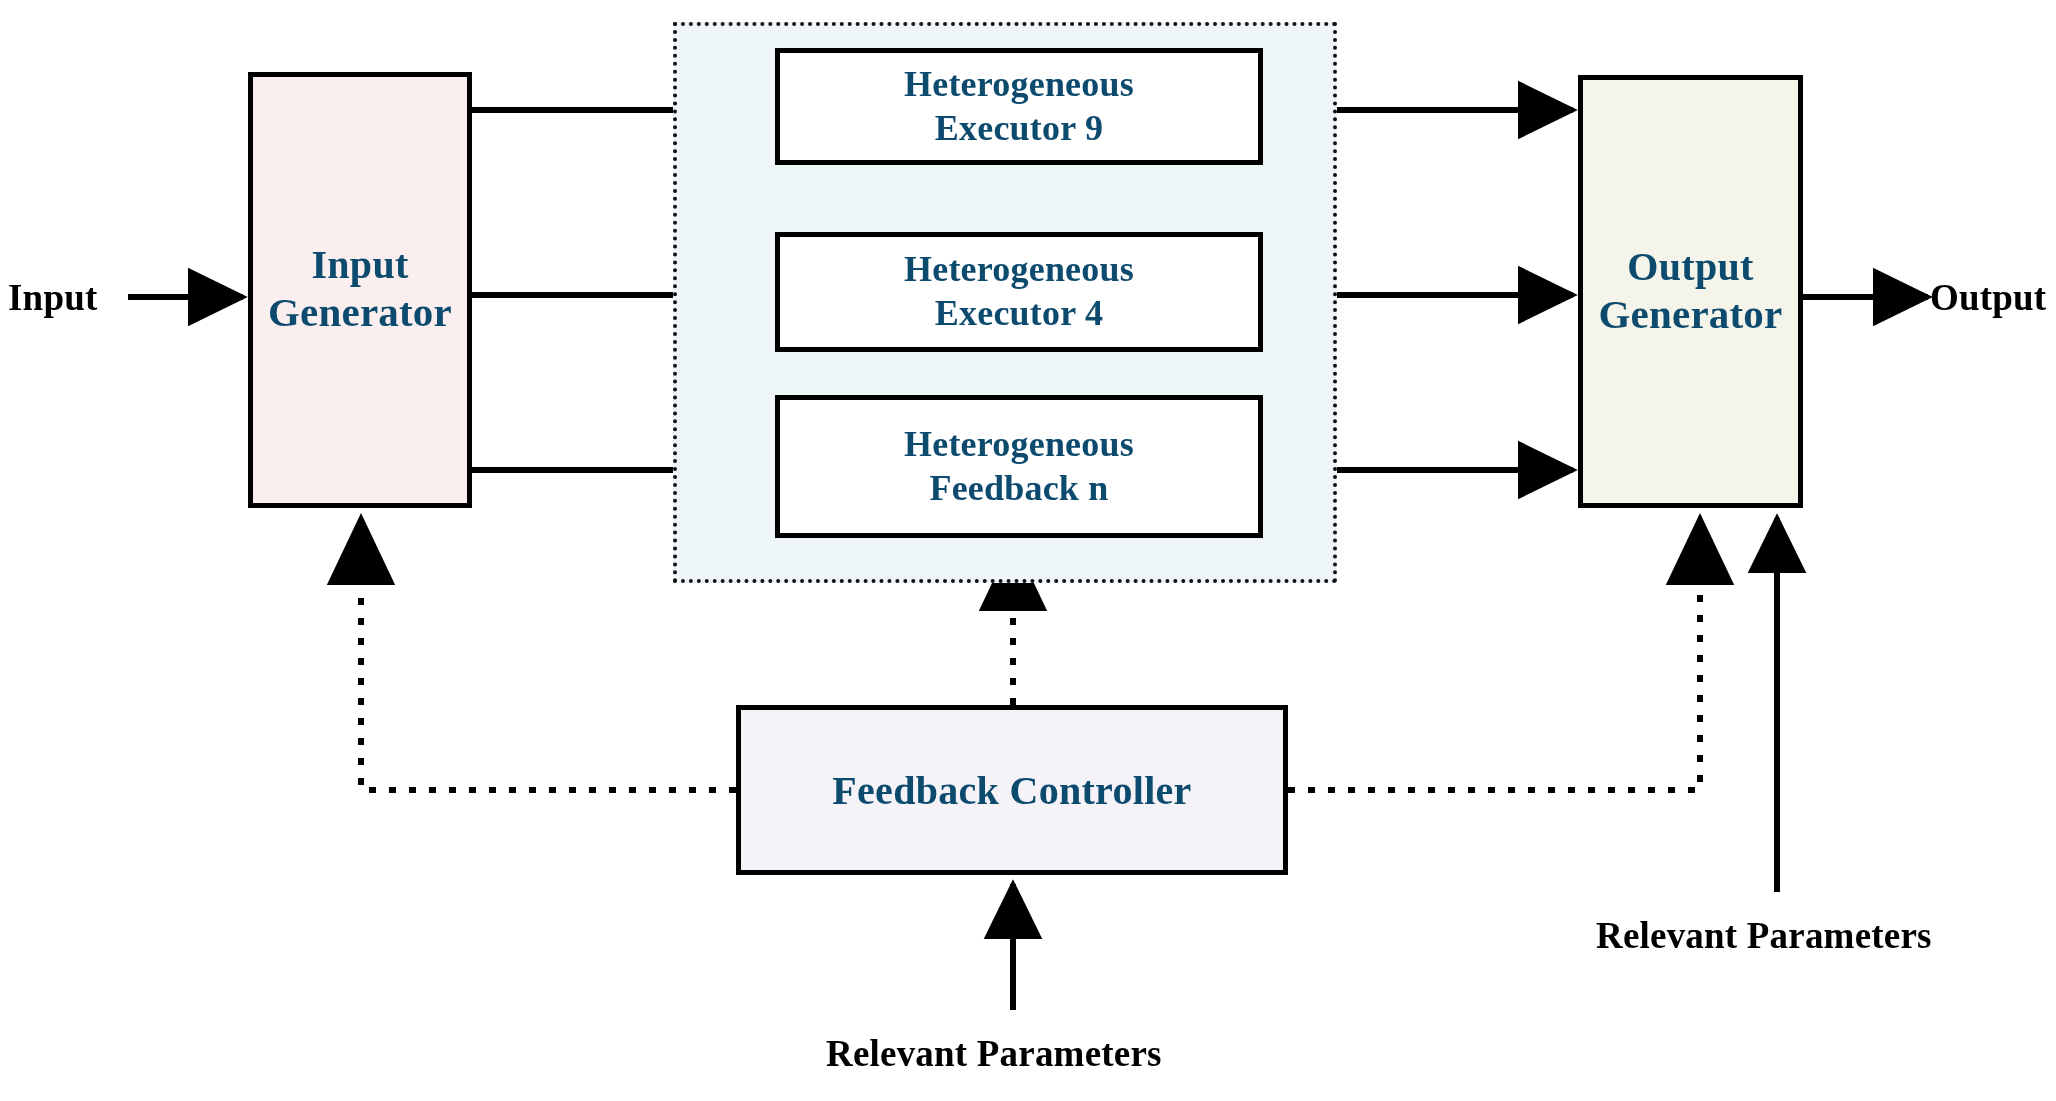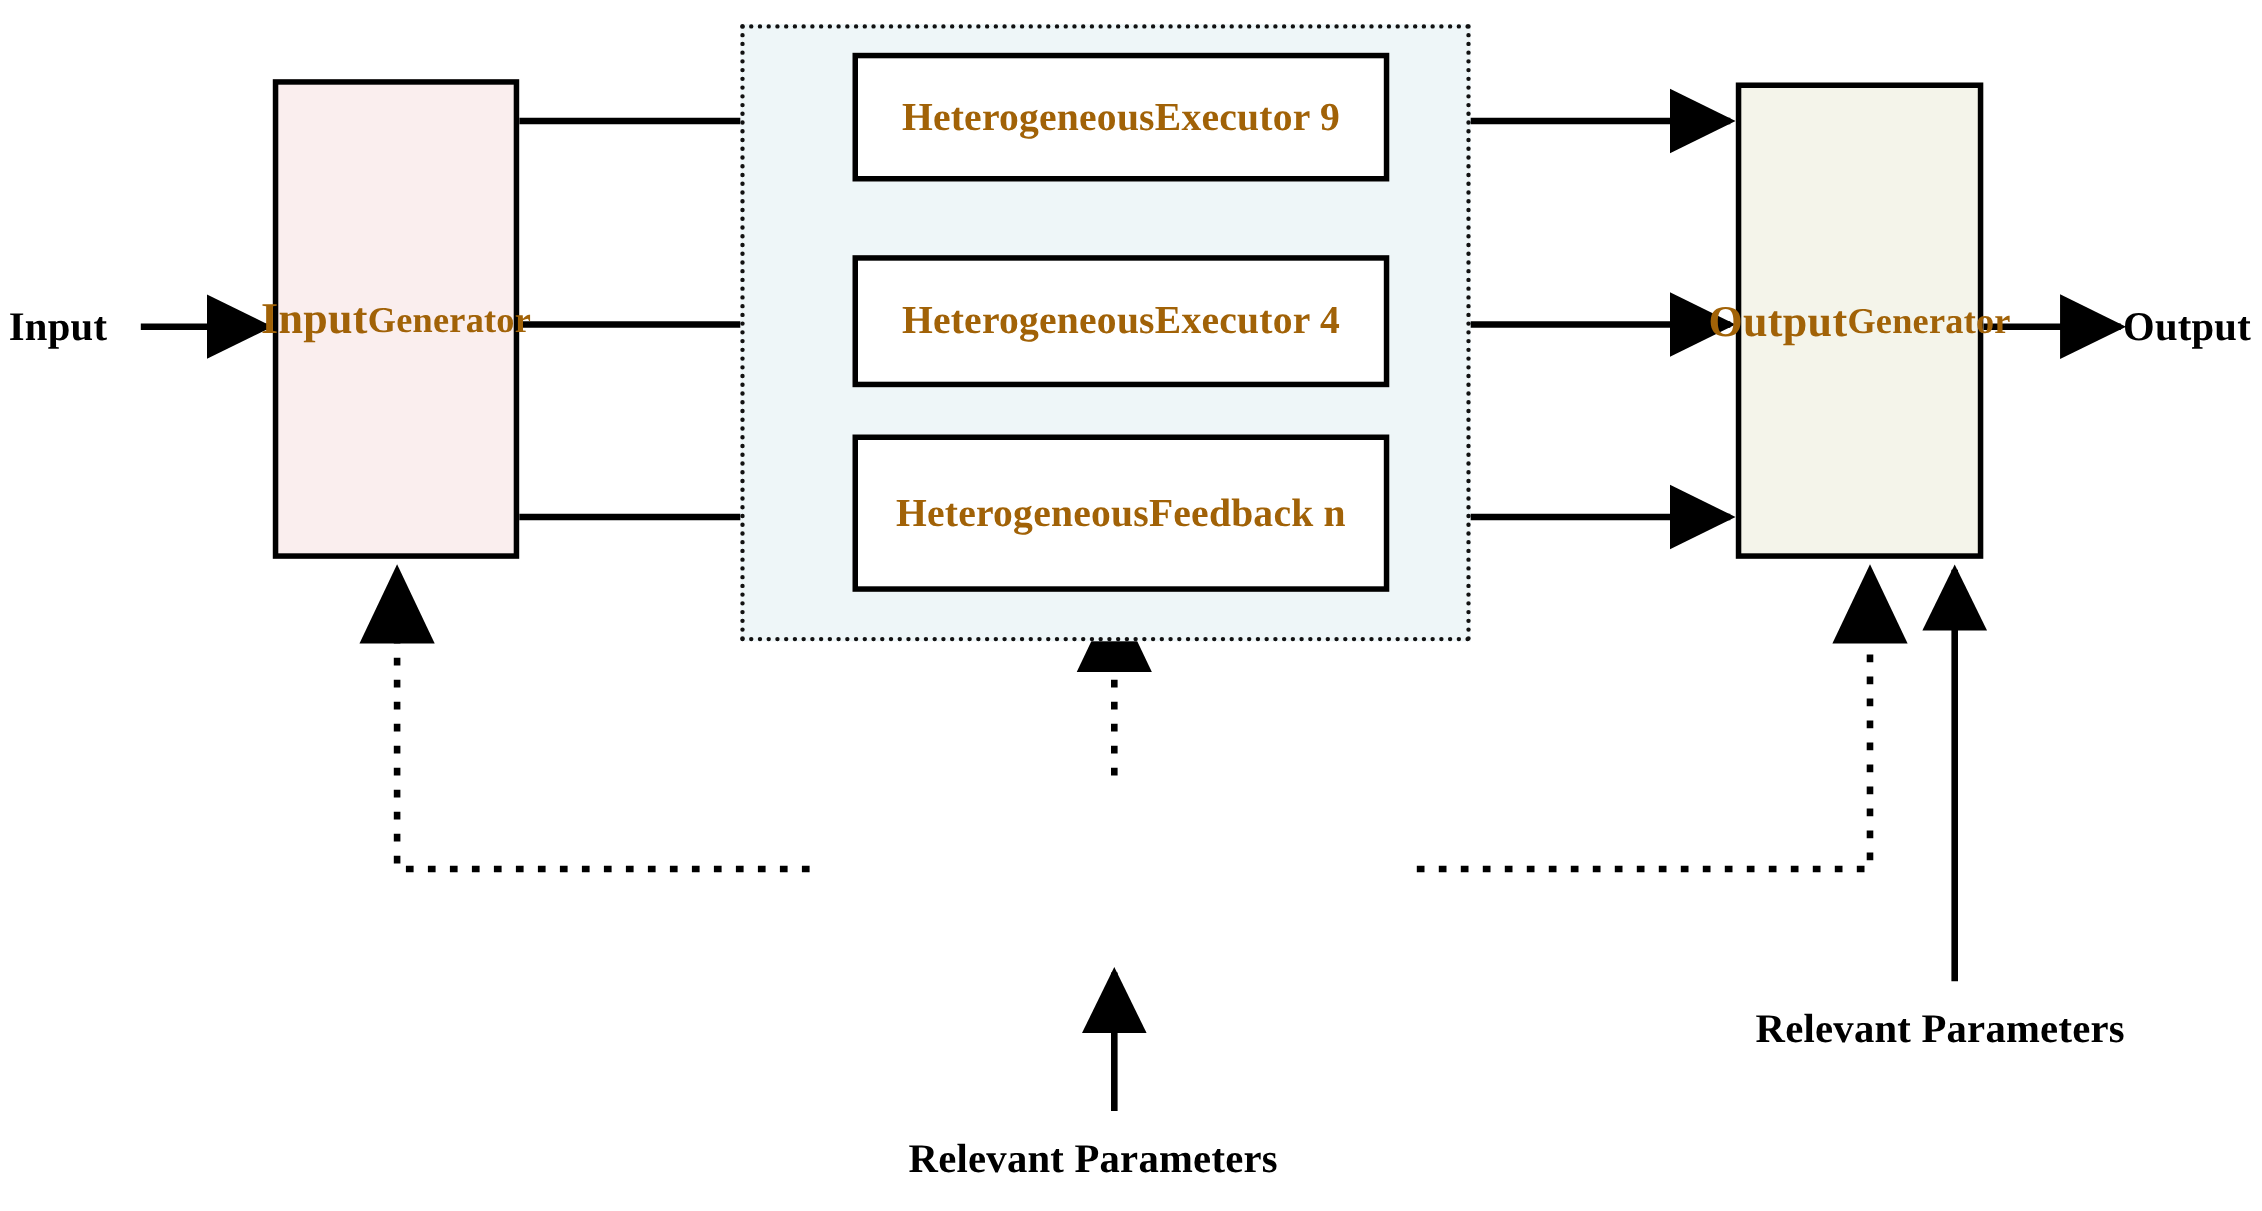--- a/index.html
+++ b/index.html
@@ -25,25 +25,25 @@
     top: 0;
     width: 2056px;
     height: 1101px;
   }
   
   .node {
     position: absolute;
     box-sizing: border-box;
     border: 5px solid #000000;
     display: flex;
-    flex-direction: row;
+    flex-direction: column;
     align-items: center;
     justify-content: center;
     text-align: center;
-    color: #a16207;
+    color: #0c4a6e;
     z-index: 5;
   }
   .dotted-group {
     position: absolute;
     box-sizing: border-box;
     border: 4px dotted #111111;
     background: #eef6f8;
     z-index: 1;
   }
   #input-generator {
@@ -71,21 +71,21 @@
   #executor-n { top: 395px; height: 143px; }
 
   
   .gen-title {
     font-size: 40px;
     font-weight: bold;
     line-height: 1.05;
     letter-spacing: 0.3px;
   }
   .gen-sub {
-    font-size: 33px;
+    font-size: 41px;
     font-weight: bold;
     line-height: 1.12;
     margin-top: 4px;
     letter-spacing: 0.2px;
   }
   .exec-line {
     font-size: 36px;
     font-weight: bold;
     line-height: 1.22;
     letter-spacing: 0.2px;
@@ -177,20 +177,23 @@
   <div class="node executor" id="executor-n">
     <div class="exec-line">Heterogeneous</div>
     <div class="exec-line">Feedback n</div>
   </div>
 
   <div class="node" id="output-generator">
     <div class="gen-title">Output</div>
     <div class="gen-sub">Generator</div>
   </div>
 
+  <div class="node" id="feedback-controller">
+    <div class="fb-title">Feedback Controller</div>
+  </div>
 
   <div class="free-label" id="label-input">Input</div>
 
   <div class="free-label" id="label-output">Output</div>
 
   <div class="free-label" id="label-params-bottom">Relevant Parameters</div>
 
   <div class="free-label" id="label-params-right">Relevant Parameters</div>
 
 </div>

